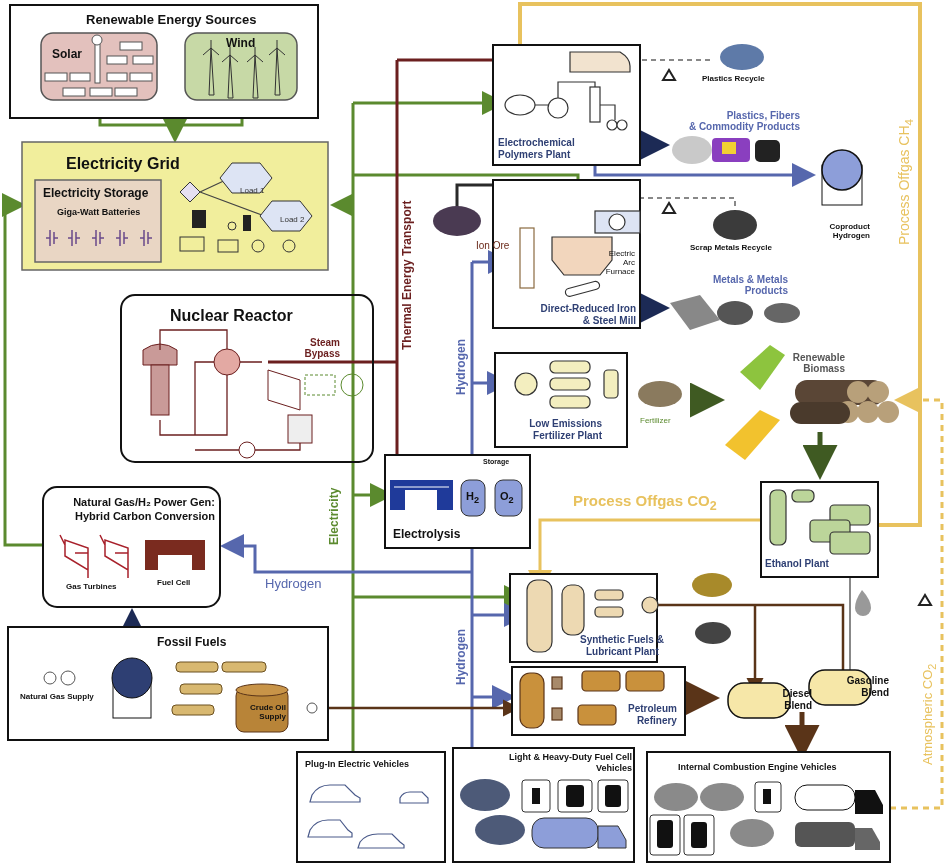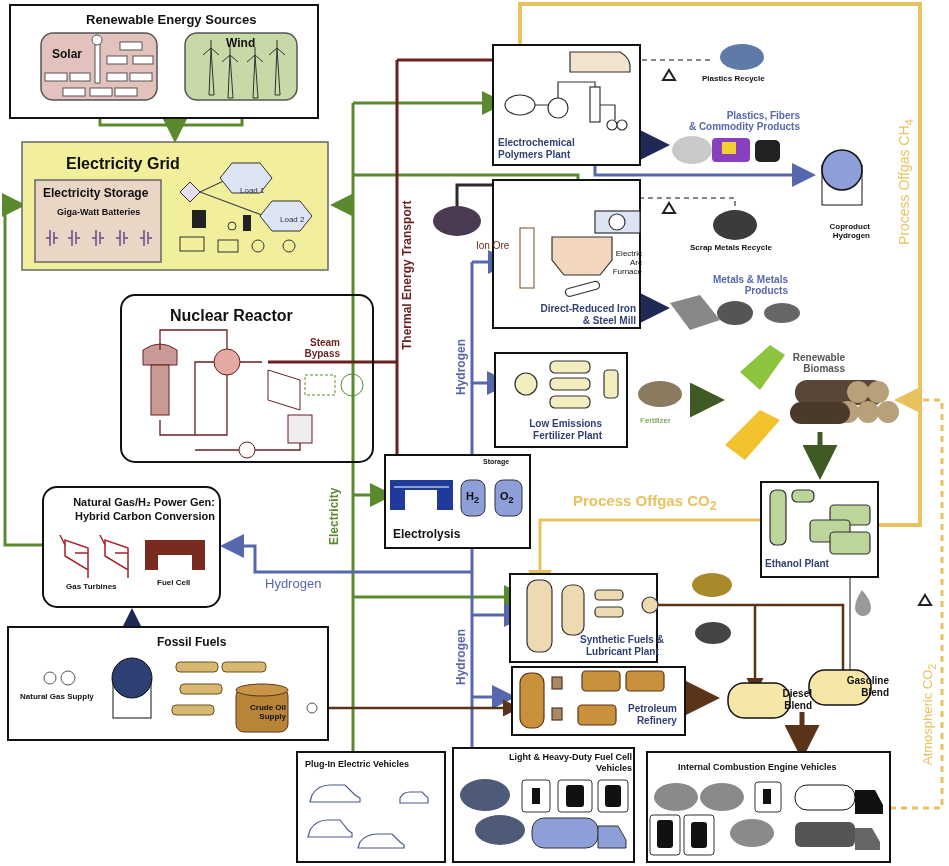--- a/index.html
+++ b/index.html
@@ -397,21 +397,21 @@
 <div class="lbl gold vert" style="left:896px;top:245px;font-size:14px;font-weight:normal;"><span>Process Offgas CH</span><sub>4</sub></div>
 <div class="lbl gold vert" style="left:920px;top:765px;font-size:13px;font-weight:normal;"><span>Atmospheric CO</span><sub>2</sub></div>
 
 <div class="ttl navy" style="left:498px;top:137px;font-size:10px;line-height:12px;"><span>Electrochemical</span><br><span>Polymers Plant</span></div>
 <div class="ttl" style="left:702px;top:74px;font-size:8px;">Plastics Recycle</div>
 <div class="lbl blue center" style="left:670px;top:110px;font-size:10px;width:130px;"><span>Plastics, Fibers</span><br><span>&amp; Commodity Products</span></div>
 <div class="ttl center" style="left:815px;top:222px;font-size:8px;width:55px;"><span>Coproduct</span><br><span>Hydrogen</span></div>
 
 <div class="ttl navy center" style="left:496px;top:303px;font-size:10px;width:140px;line-height:12px;"><span>Direct-Reduced Iron</span><br><span>&amp; Steel Mill</span></div>
 <div class="lbl brown" style="left:440px;top:240px;font-size:10px;font-weight:normal;margin-left:36px;">Ion Ore</div>
-<div class="ttl center" style="left:600px;top:249px;font-size:8px;width:35px;font-weight:normal;margin-left:7px;"><span>Electric</span><br><span>Arc</span><br><span>Furnace</span></div>
+<div class="ttl center" style="left:600px;top:249px;font-size:8px;width:35px;font-weight:normal;"><span>Electric</span><br><span>Arc</span><br><span>Furnace</span></div>
 <div class="ttl" style="left:690px;top:243px;font-size:8px;">Scrap Metals Recycle</div>
 <div class="lbl blue center" style="left:688px;top:274px;font-size:10px;width:100px;"><span>Metals &amp; Metals</span><br><span>Products</span></div>
 
 <div class="ttl navy center" style="left:496px;top:418px;font-size:10px;width:106px;line-height:12px;"><span>Low Emissions</span><br><span>Fertilizer Plant</span></div>
 <div class="lbl green" style="left:640px;top:416px;font-size:8px;font-weight:normal;">Fertilizer</div>
 <div class="lbl center" style="left:790px;top:352px;font-size:10px;width:55px;color:#555;"><span>Renewable</span><br><span>Biomass</span></div>
 
 <div class="ttl" style="left:393px;top:527px;font-size:12px;">Electrolysis</div>
 <div class="ttl" style="left:483px;top:458px;font-size:7px;">Storage</div>
 <div class="ttl" style="left:466px;top:490px;font-size:11px;"><span>H</span><sub>2</sub></div>

